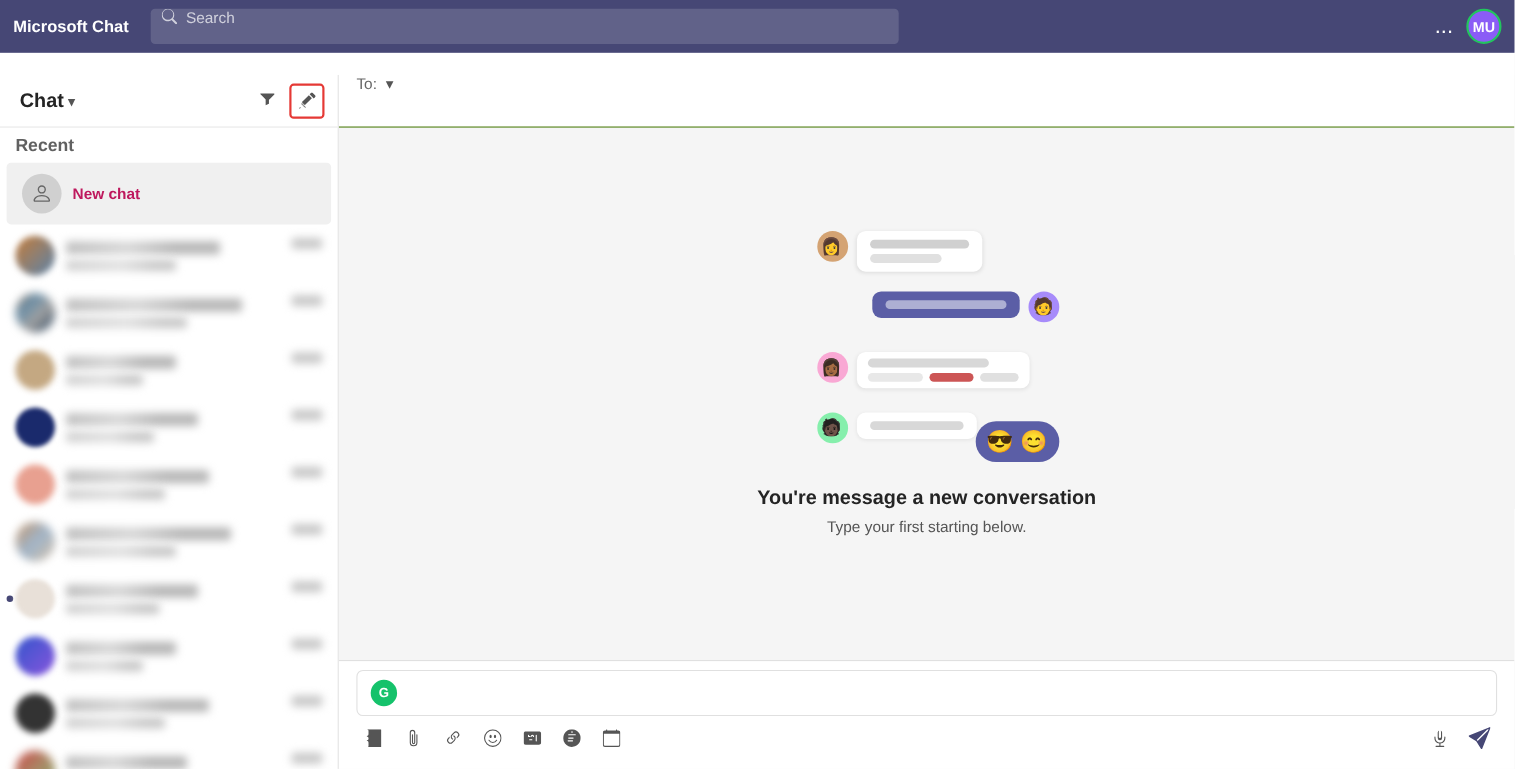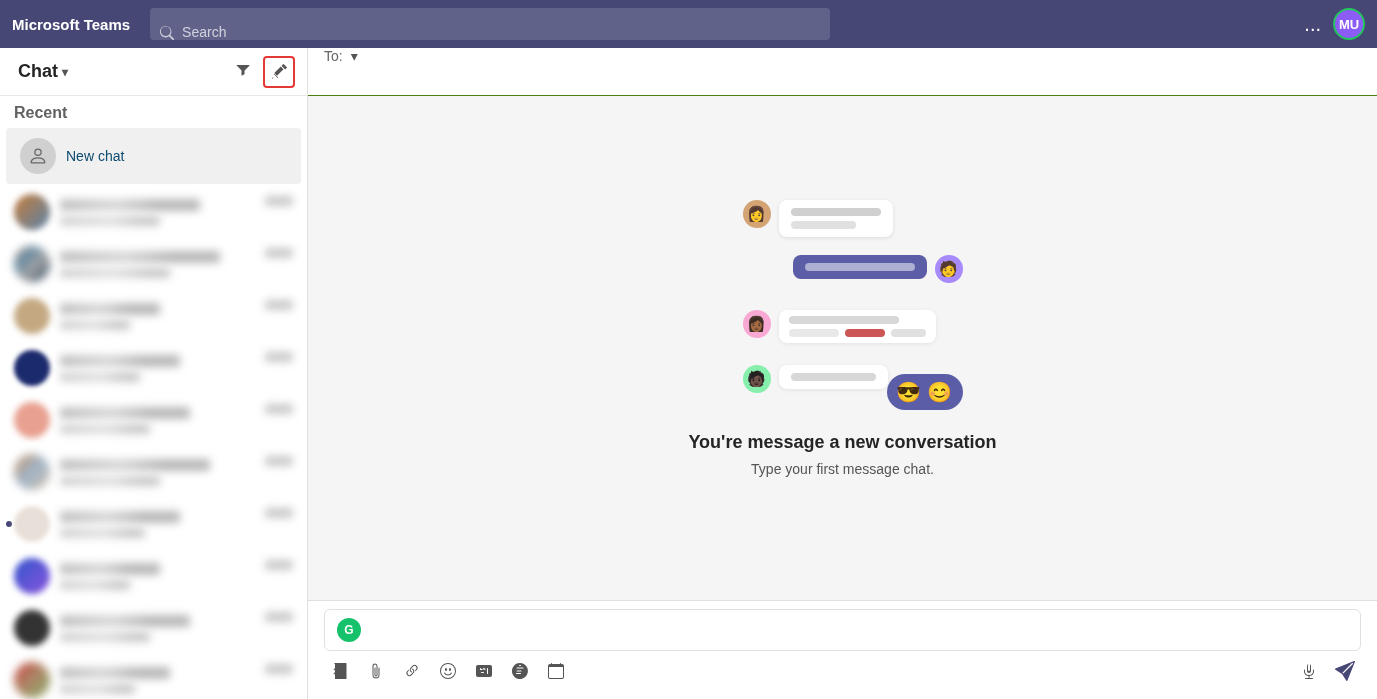--- a/index.html
+++ b/index.html
@@ -22,21 +22,21 @@
       white-space: nowrap;
       margin-right: 8px;
     }
     .search-bar {
       flex: 1;
       max-width: 680px;
       background: rgba(255,255,255,0.15);
       border-radius: 4px;
       height: 32px;
       display: flex;
-      align-items: flex-end;
+      align-items: flex-start;
       padding: 0 10px;
       gap: 8px;
       cursor: text;
     }
     .search-placeholder { color: rgba(255,255,255,0.7); font-size: 14px; }
     .top-bar-right {
       margin-left: auto;
       display: flex;
       align-items: center;
       gap: 12px;
@@ -49,20 +49,21 @@
       display: flex; align-items: center; justify-content: center;
       color: white; font-size: 13px; font-weight: 600; overflow: hidden;
       cursor: pointer;
     }
 
     
     .main-layout {
       display: flex;
       flex: 1;
       overflow: hidden;
+      margin-top: 20px;
     }
 
     
     .sidebar {
       width: 308px;
       flex-shrink: 0;
       display: flex;
       flex-direction: column;
       border-right: 1px solid #e0e0e0;
       background: #fff;
@@ -109,21 +110,21 @@
       cursor: pointer;
       background: #f0f0f0;
       border-radius: 4px;
       margin: 2px 6px;
     }
     .new-chat-avatar {
       width: 36px; height: 36px; border-radius: 50%;
       background: #d0d0d0; display: flex; align-items: center; justify-content: center;
       color: #666; font-size: 16px; flex-shrink: 0;
     }
-    .new-chat-label { font-size: 14px; font-weight: 400; color: #0c4a6e; }
+    .new-chat-label { font-size: 14px; font-weight: 700; color: #be185d; }
 
     .chat-list { overflow-y: auto; flex: 1; }
     .chat-list-item {
       display: flex; align-items: center; gap: 10px;
       padding: 8px 14px;
       cursor: pointer;
       position: relative;
     }
 
     .chat-avatar {
@@ -245,21 +246,21 @@
       background: none; border: none;
       display: flex; align-items: center; justify-content: center;
       cursor: pointer; color: #464775; font-size: 18px;
     }
     .send-btn-active { color: #464775; }
   </style>
 </head>
 <body>
 
 <div class="top-bar">
-  <span class="top-bar-title">Microsoft Teams</span>
+  <span class="top-bar-title">Microsoft Chat</span>
   <div class="search-bar">
     <svg width="14" height="14" viewBox="0 0 16 16" fill="rgba(255,255,255,0.7)">
       <path d="M11.742 10.344a6.5 6.5 0 1 0-1.397 1.398h-.001c.03.04.062.078.098.115l3.85 3.85a1 1 0 0 0 1.415-1.414l-3.85-3.85a1.007 1.007 0 0 0-.115-.099zm-5.242 1.156a5.5 5.5 0 1 1 0-11 5.5 5.5 0 0 1 0 11z"></path>
     </svg>
     <span class="search-placeholder">Search</span>
   </div>
   <div class="top-bar-right">
     <span class="top-bar-dots">...</span>
     <div class="avatar-circle">
       <span>MU</span>
@@ -443,21 +444,21 @@
           </div>
         </div>
 
         <div style="position:absolute;bottom:-10px;right:0px;background:#5b5ea6;border-radius:20px;padding:6px 10px;display:flex;gap:6px;">
           <span style="font-size:20px;">😎</span>
           <span style="font-size:20px;">😊</span>
         </div>
       </div>
 
       <div class="conversation-title">You're message a new conversation</div>
-      <div class="conversation-subtitle">Type your first message chat.</div>
+      <div class="conversation-subtitle">Type your first starting below.</div>
     </div>
 
     <div class="message-input-area">
       <div class="message-input-row">
         <div class="grammarly-icon">G</div>
       </div>
       <div class="toolbar-row">
 
         <button class="toolbar-btn" title="Format">
           <svg width="16" height="16" viewBox="0 0 16 16" fill="#555">

